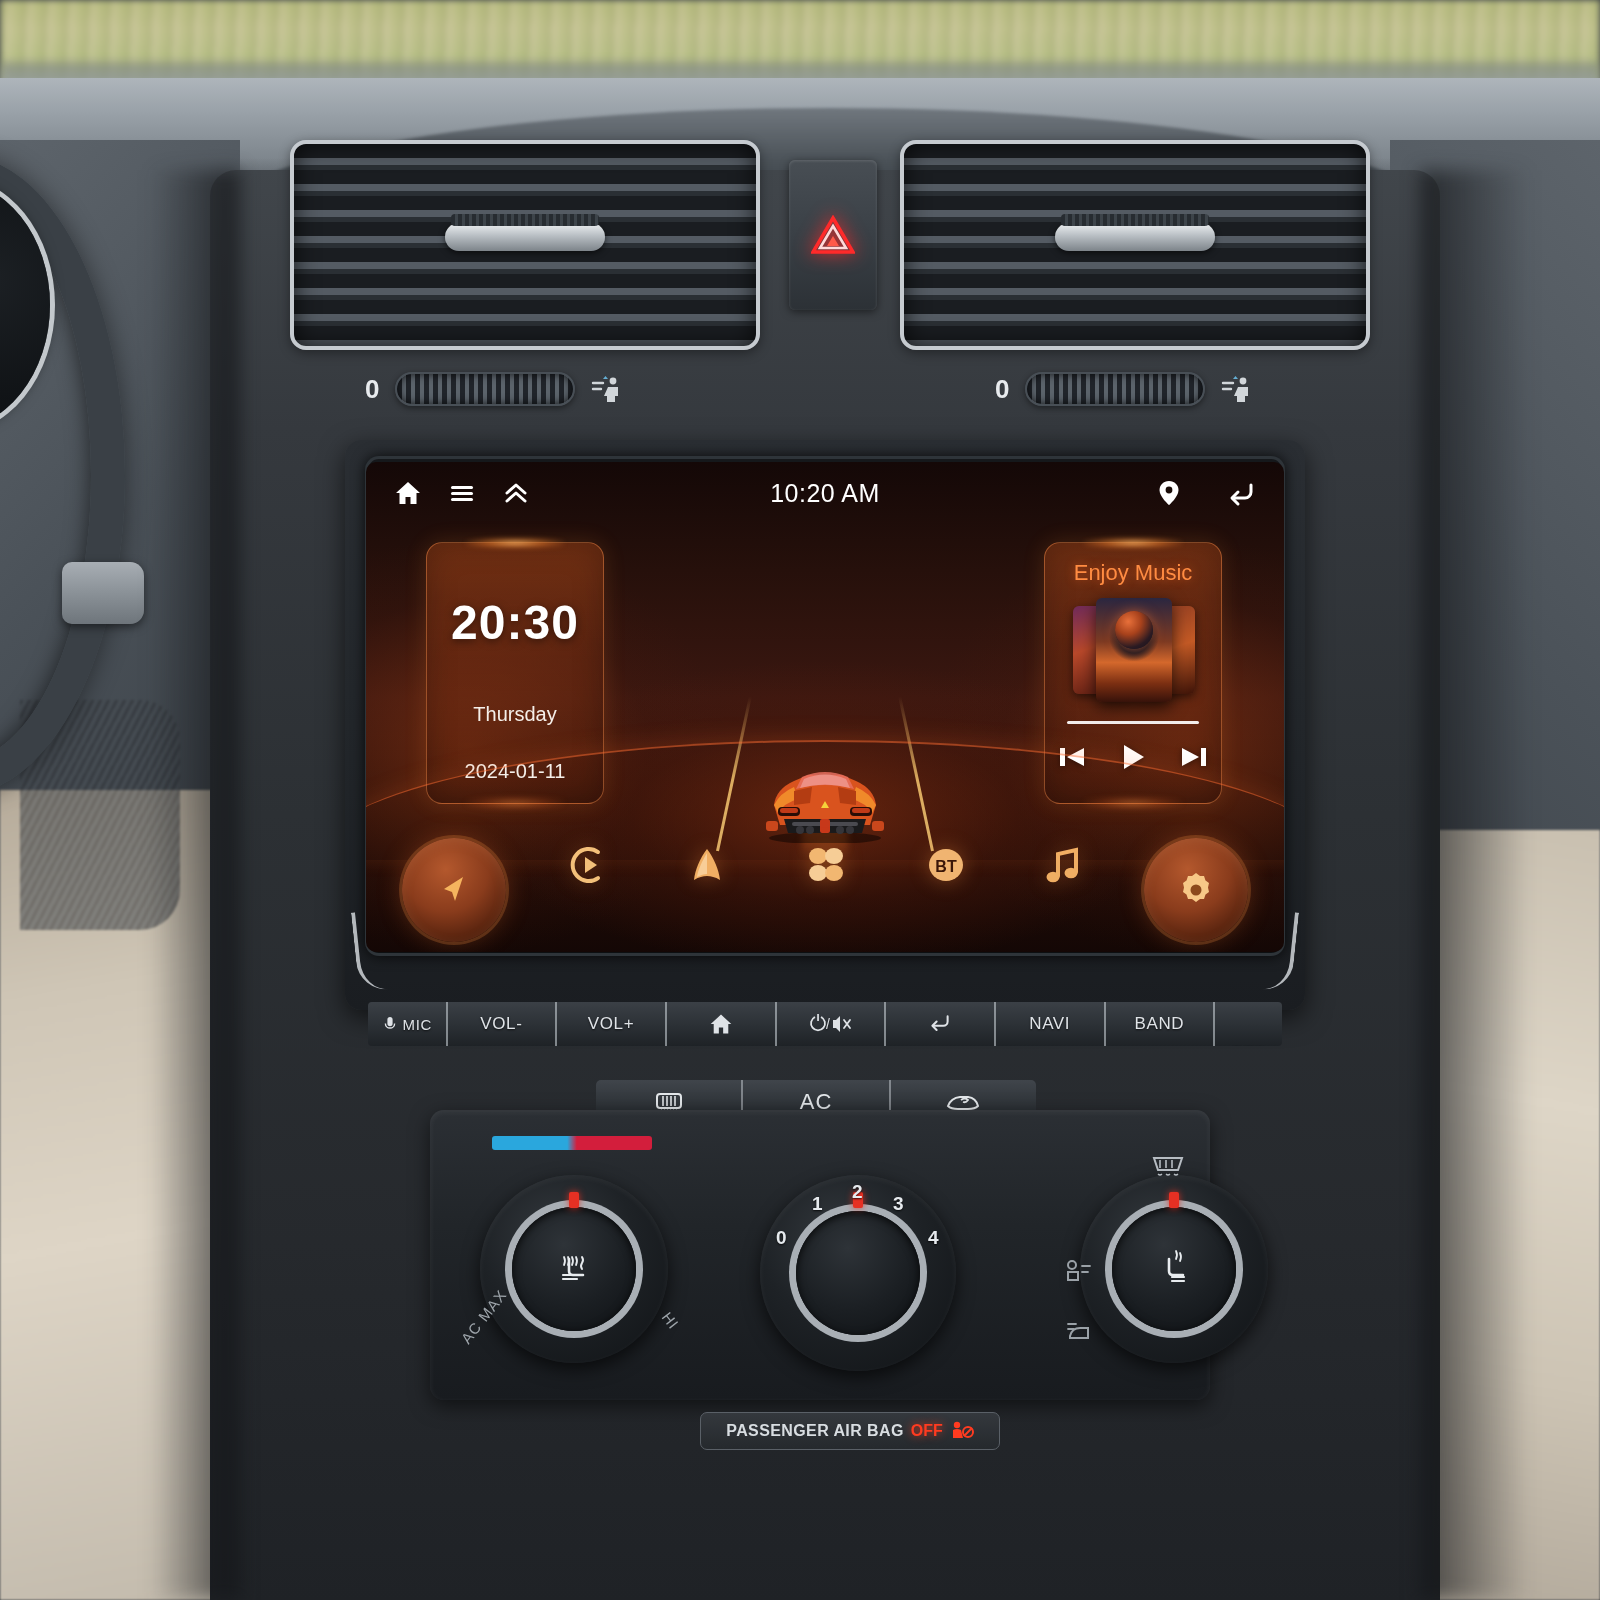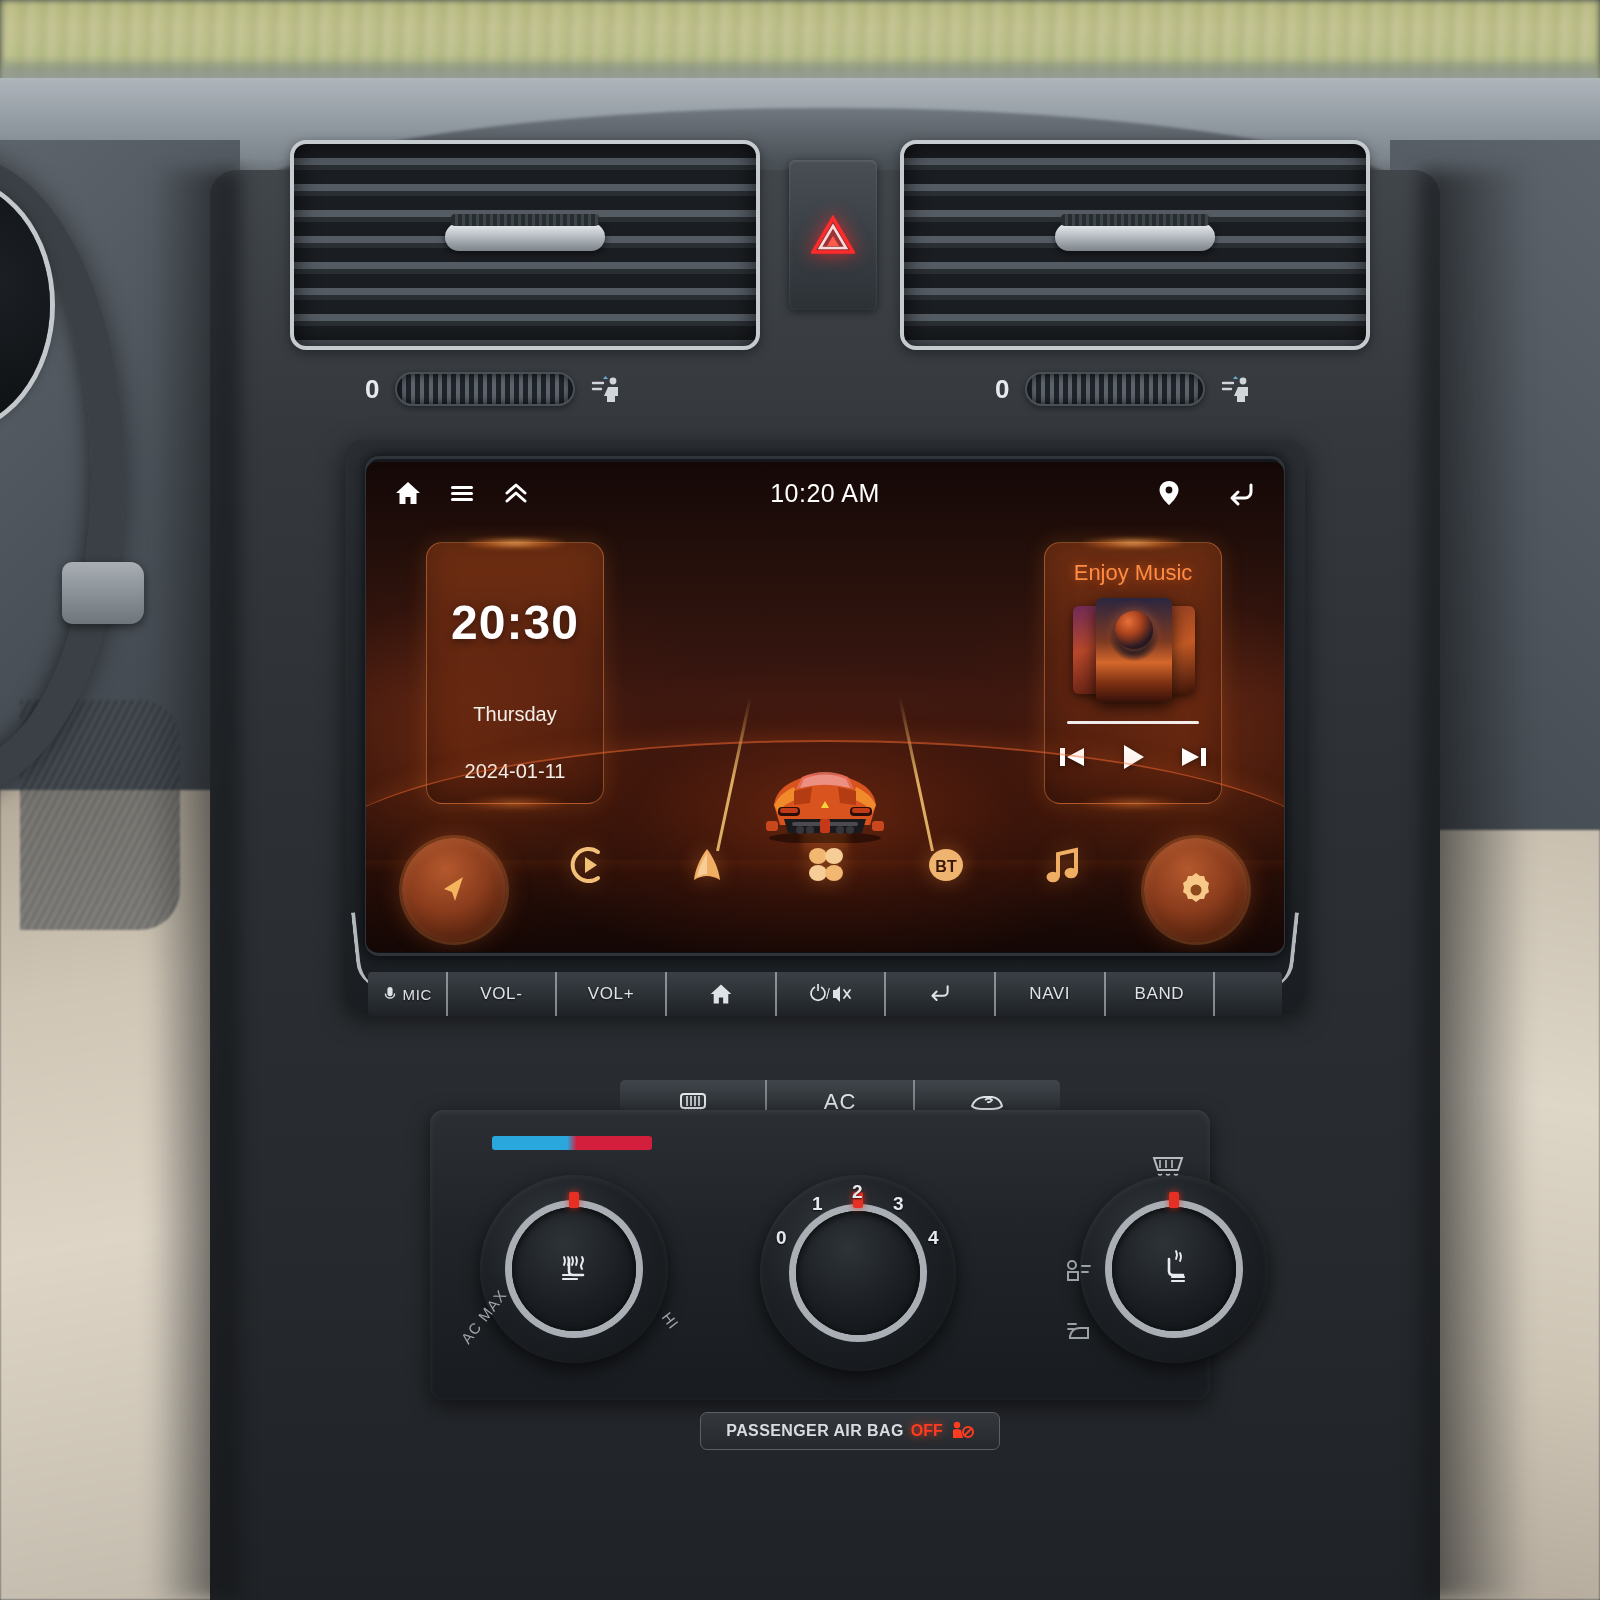--- a/index.html
+++ b/index.html
@@ -312,21 +312,21 @@
     position:absolute; bottom:10px; width:104px; height:104px; border-radius:50%;
     display:flex; align-items:center; justify-content:center; cursor:pointer;
     background: radial-gradient(circle at 42% 30%, #b4582d 0%, #8a3c1c 45%, #51200d 78%, #2a0f06 100%);
     box-shadow: 0 0 0 3px rgba(255,150,70,.22), 0 0 26px rgba(255,120,45,.28), inset 0 3px 12px rgba(255,180,120,.18);
   }
   .corner-btn.nav { left: 36px; }
   .corner-btn.set { right: 36px; }
 
   
   .btn-strip {
-    position:absolute; left:368px; top:972px; width:914px; height:44px;
+    position:absolute; left:368px; top:1002px; width:914px; height:44px;
     display:flex; background: linear-gradient(180deg, #3b4046 0%, #2b3035 55%, #1e2226 100%);
     border-radius: 4px; overflow:hidden;
   }
   .pbtn {
     flex:1; display:flex; align-items:center; justify-content:center;
     color:#dfe3e7; font-size:17px; letter-spacing:.6px; cursor:pointer;
     border-right: 2px solid rgba(210,216,222,.55);
     text-shadow: 0 1px 2px rgba(0,0,0,.7);
   }
   .pbtn:last-child { border-right:none; }
@@ -660,21 +660,21 @@
     <svg width="26" height="22" viewBox="0 0 30 26">
       <path d="M24 4 v6 a5 5 0 0 1 -5 5 H7" fill="none" stroke="#dfe3e7" stroke-width="2.4" stroke-linecap="round"></path>
       <path d="M11 10 L6 15 L11 20" fill="none" stroke="#dfe3e7" stroke-width="2.4" stroke-linecap="round" stroke-linejoin="round"></path>
     </svg>
   </div>
   <div class="pbtn">NAVI</div>
   <div class="pbtn">BAND</div>
   <div class="pbtn narrow">RES</div>
 </div>
 
-<div class="climate-btns" style="left:620px; top:1080px; width:440px;">
+<div class="climate-btns" style="left:596px; top:1080px; width:440px;">
   <div class="cbtn">
     <svg width="34" height="24" viewBox="0 0 34 24">
       <rect x="5" y="4" width="24" height="14" rx="3" fill="none" stroke="#e3e7ea" stroke-width="2"></rect>
       <path d="M11 6 v10 M15 6 v10 M19 6 v10 M23 6 v10" stroke="#e3e7ea" stroke-width="1.6"></path>
       <path d="M9 20 q2 2 4 0 M15 20 q2 2 4 0 M21 20 q2 2 4 0" fill="none" stroke="#e3e7ea" stroke-width="1.4"></path>
     </svg>
   </div>
   <div class="cbtn">AC</div>
   <div class="cbtn">
     <svg width="38" height="24" viewBox="0 0 38 24">

